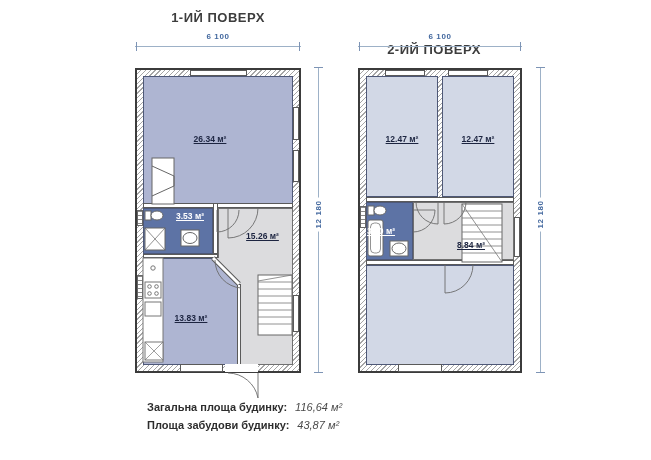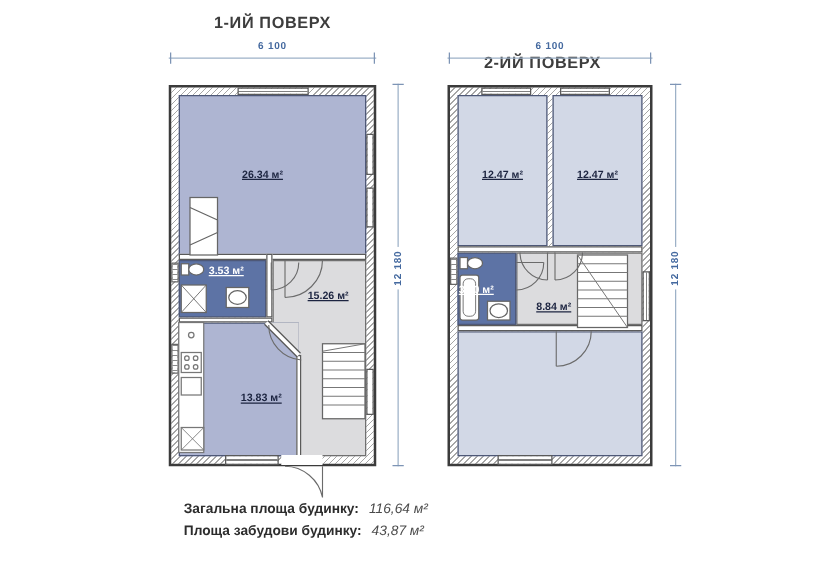--- a/index.html
+++ b/index.html
@@ -120,23 +120,23 @@
       </g>
 
       <g fill="none" stroke="#6b6b6b" stroke-width="0.9">
         <path d="M91,138 L91,168 M121,138 A30,30 0 0 1 91,168"></path>
         <path d="M80,140 L80,162 M80,162 A22,22 0 0 0 102,140"></path>
         <path d="M78,190 A28,28 0 0 0 104,218"></path>
       </g>
     </svg>
 
     <div class="room-label" style="left:6px;top:64px;width:134px;">26.34 м²</div>
-    <div class="room-label" style="left:6px;top:141px;width:76px;color:#fff;">3.53 м²</div>
+    <div class="room-label" style="left:6px;top:141px;width:94px;color:#fff;">3.53 м²</div>
     <div class="room-label" style="left:81px;top:161px;width:89px;">15.26 м²</div>
-    <div class="room-label" style="left:24px;top:243px;width:96px;">13.83 м²</div>
+    <div class="room-label" style="left:6px;top:243px;width:96px;">13.83 м²</div>
   </div>
 
   <svg class="abs" style="left:219px;top:371px;" width="46" height="30" viewBox="0 0 46 30">
     <path d="M39,2 V27 M39,27 A31,31 0 0 0 9,2" fill="none" stroke="#6b6b6b" stroke-width="0.9"></path>
   </svg>
 
   <div class="title" style="left:352px;top:10px;width:164px;margin-top:32px;">2-ИЙ ПОВЕРХ</div>
 
   <div class="abs" style="left:358px;top:34px;width:164px;height:16px;">
     <div class="dim-label" style="left:0;right:0;top:-2px;">6 100</div>
@@ -194,21 +194,21 @@
         <path d="M78,132 V154 M78,154 A22,22 0 0 1 56,132"></path>
         <path d="M84,132 V154 M84,154 A22,22 0 0 0 106,132"></path>
         <path d="M53,140 H75 M75,140 A22,22 0 0 1 53,162"></path>
         <path d="M85,195 V223 M113,195 A28,28 0 0 1 85,223"></path>
       </g>
     </svg>
 
     <div class="room-label" style="left:6px;top:64px;width:72px;">12.47 м²</div>
     <div class="room-label" style="left:82px;top:64px;width:72px;">12.47 м²</div>
     <div class="room-label" style="left:6px;top:156px;width:30px;color:#fff;">3.60 м²</div>
-    <div class="room-label" style="left:53px;top:170px;width:60px;">8.84 м²</div>
+    <div class="room-label" style="left:53px;top:170px;width:60px;padding-left:28px;">8.84 м²</div>
   </div>
 
   <div id="summary">
     <div class="sum-row">
       <span class="sum-label">Загальна площа будинку:</span><span class="sum-value">116,64 м²</span>
     </div>
     <div class="sum-row">
       <span class="sum-label">Площа забудови будинку:</span><span class="sum-value">43,87 м²</span>
     </div>
   </div>

